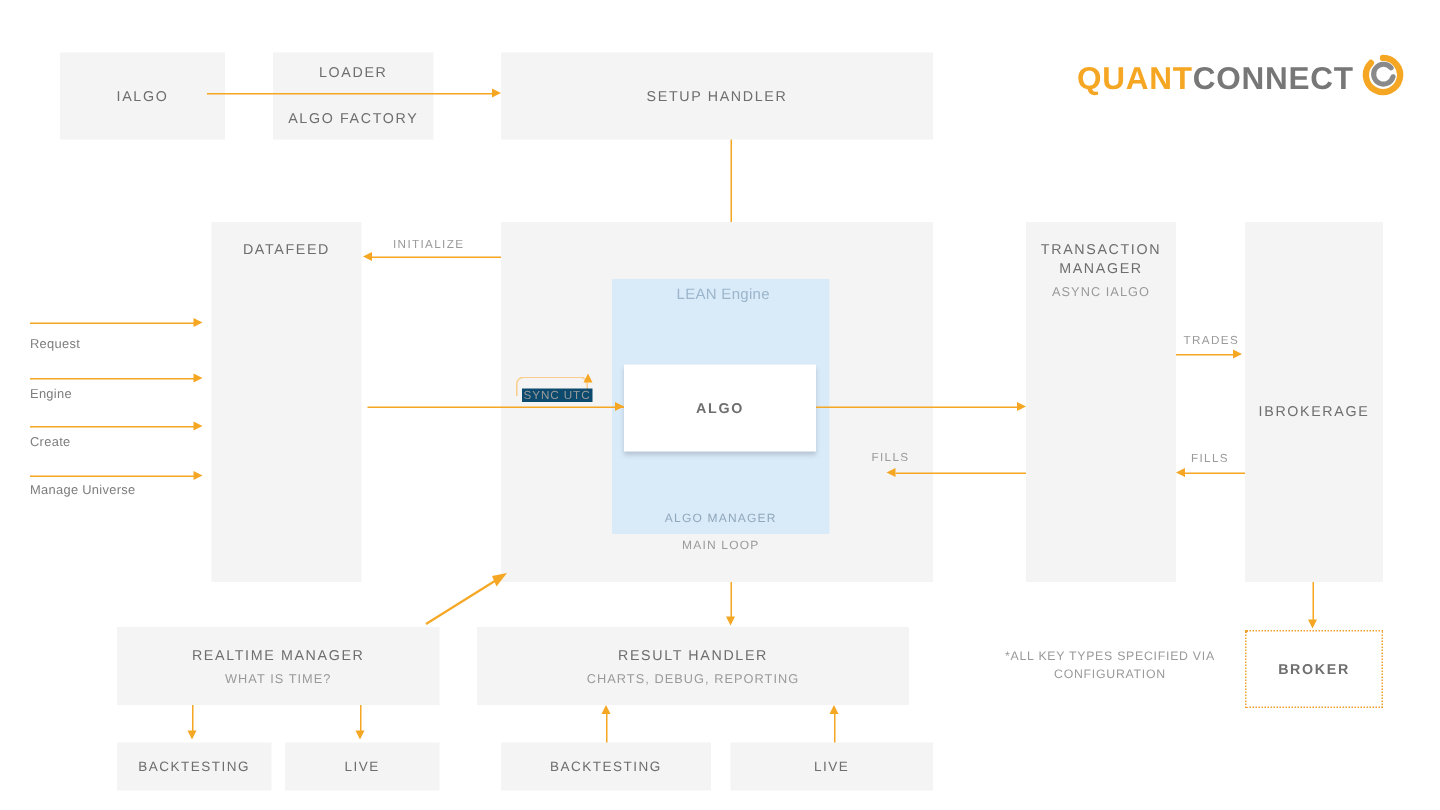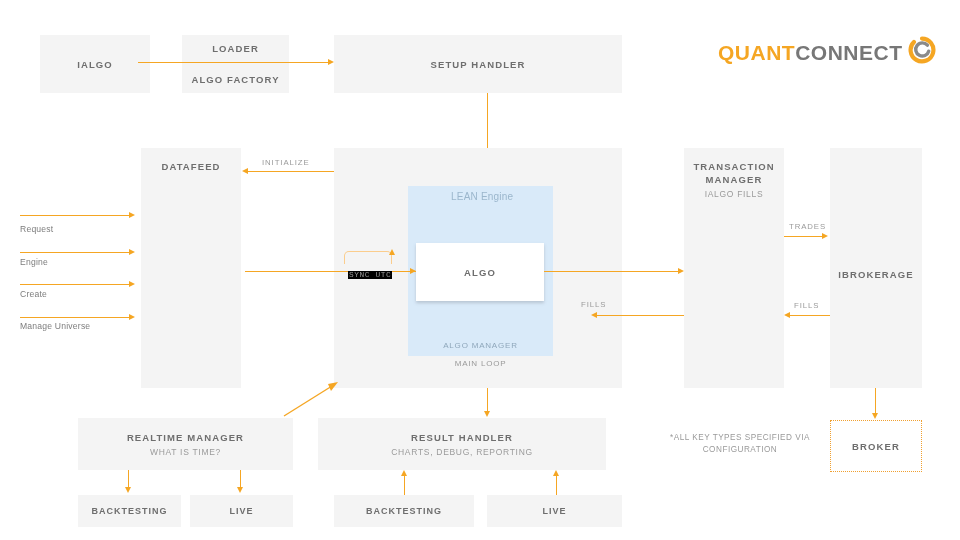--- a/index.html
+++ b/index.html
@@ -11,21 +11,21 @@
   #diagram{position:absolute;left:0;top:0;width:960px;height:540px;}
 
   
   .blk{
     position:absolute;background:#f4f4f4;
     display:flex;flex-direction:column;
     align-items:center;justify-content:center;
     text-align:center;box-sizing:border-box;
   }
   .blk .ttl{
-    color:#6e6e6e;font-weight:bold;font-size:9.5px;
+    color:#6e6e6e;font-weight:normal;font-size:9.5px;
     letter-spacing:1.1px;line-height:13px;
   }
   .blk .sub{
     color:#9a9a9a;font-weight:normal;font-size:8.5px;
     letter-spacing:.7px;line-height:12px;margin-top:2px;
   }
   .blk.small .ttl{font-size:9px;letter-spacing:1px;}
 
   
   #engine-box{
@@ -78,23 +78,23 @@
   .albl.left-lbl{color:#7d7d7d;font-size:8.6px;letter-spacing:.2px;}
 
   
   #sync-wrap{position:absolute;}
   #sync-wrap .loop{
     position:absolute;left:0;top:0;width:48px;height:13px;
     border:1.2px solid #fbcd8d;border-bottom:none;
     border-radius:5px 5px 0 0;box-sizing:border-box;
   }
   #sync-wrap .lbl{
-    position:absolute;left:4px;top:20px;color:#9a9a9a;
+    position:absolute;left:4px;top:8px;color:#9a9a9a;
     font-size:7.8px;letter-spacing:.6px;white-space:nowrap;
-    background:#000000;padding:0 1px;font-family:Liberation Mono, monospace;
+    background:#0c4a6e;padding:0 1px;
   }
 
   
   #footnote{
     position:absolute;color:#9a9a9a;font-size:8.2px;letter-spacing:.5px;
     text-align:center;line-height:12px;
   }
 
   
   #logo{position:absolute;display:flex;align-items:center;}
@@ -149,21 +149,21 @@
   <div id="algo-mgr-label" style="left:408px;top:341px;width:145px;">ALGO MANAGER</div>
   <div id="mainloop-label" style="left:408px;top:359px;width:145px;">MAIN LOOP</div>
 
   <div id="algo-box" style="left:416px;top:243px;width:128px;height:58px;">
     <div class="ttl">ALGO</div>
   </div>
 
   <div class="blk" style="left:684px;top:148px;width:100px;height:240px;justify-content:flex-start;padding-top:12px;">
     <div class="ttl">TRANSACTION</div>
     <div class="ttl">MANAGER</div>
-    <div class="sub">IALGO FILLS</div>
+    <div class="sub">ASYNC IALGO</div>
   </div>
 
   <div class="blk" style="left:830px;top:148px;width:92px;height:240px;justify-content:center;padding-top:12px;">
     <div class="ttl">IBROKERAGE</div>
   </div>
 
   <div class="albl" style="left:262px;top:158px;">INITIALIZE</div>
   <div class="hline" style="left:248px;top:171px;width:86px;"></div>
   <div class="ar ar-l" style="left:242px;top:168.2px;"></div>
 

